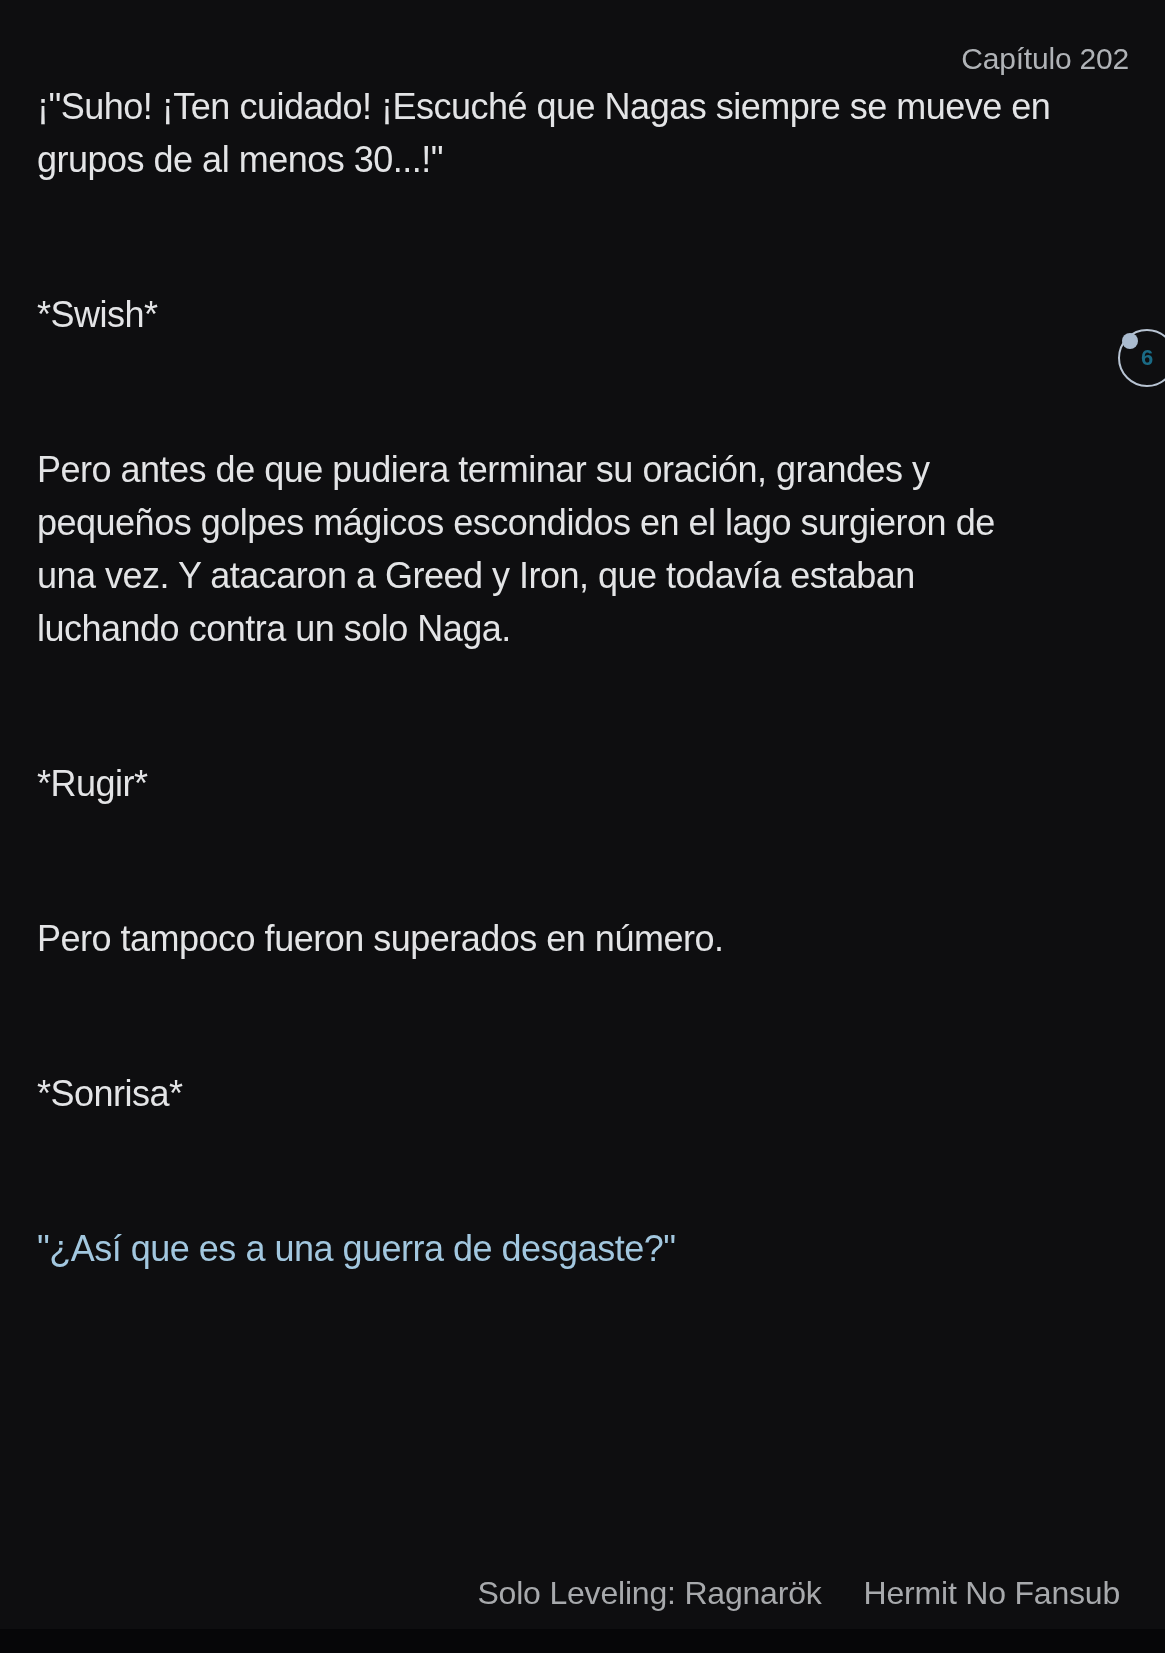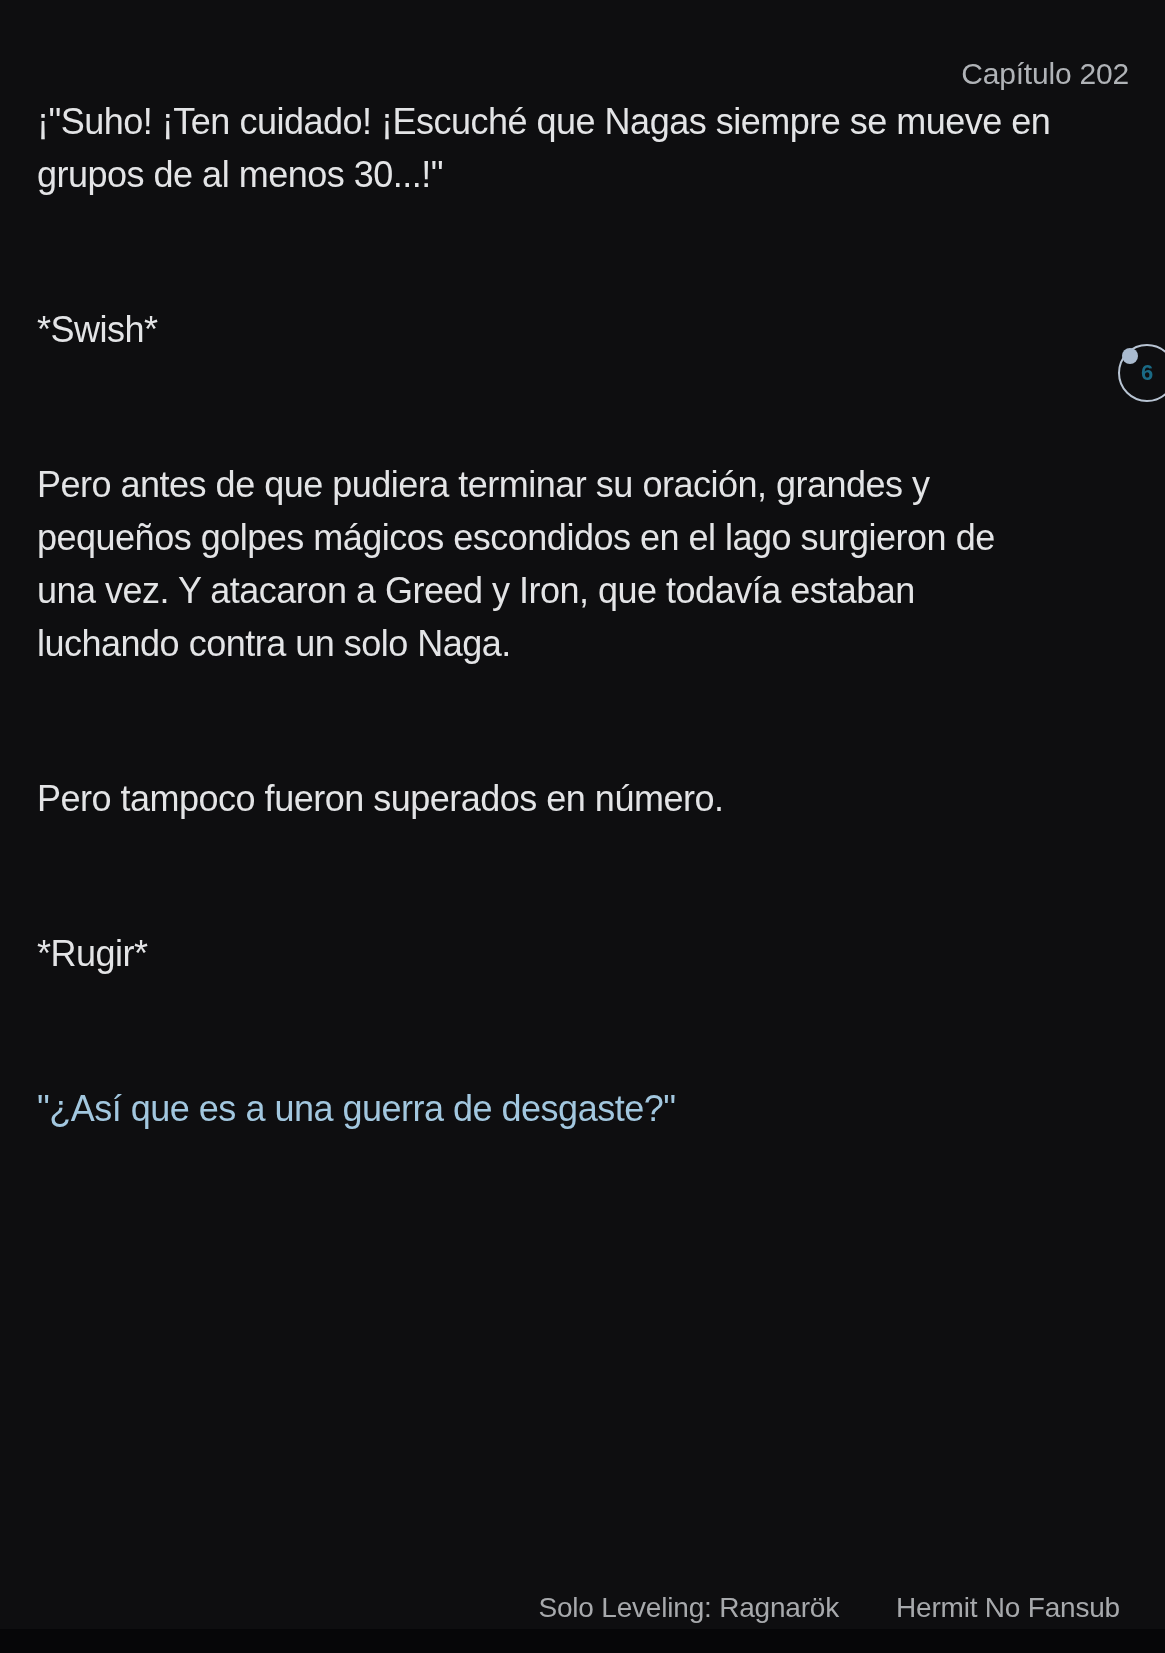--- a/index.html
+++ b/index.html
@@ -11,21 +11,20 @@
     height: 1653px;
     background: #0e0e10;
     overflow: hidden;
     position: relative;
     font-family: "Liberation Sans", sans-serif;
   }
   .page {
     position: absolute;
     inset: 0;
     overflow: hidden;
-    margin-top: 15px;
   }
   .chapter-header {
     position: absolute;
     top: 40px;
     right: 36px;
     font-size: 30px;
     line-height: 38px;
     color: #b0b3b7;
     letter-spacing: -0.2px;
   }
@@ -74,22 +73,22 @@
     font-size: 22px;
     font-weight: 700;
     color: #1a6a85;
     letter-spacing: 0;
   }
   .footer {
     position: absolute;
     top: 1576px;
     right: 45px;
     display: flex;
-    gap: 57px;
-    font-size: 28px;
+    gap: 42px;
+    font-size: 32px;
     line-height: 34px;
     color: #a7a9ac;
     letter-spacing: -0.2px;
   }
   .bottom-bar {
     position: absolute;
     left: 0;
     right: 0;
     bottom: 0;
     height: 24px;
@@ -104,22 +103,23 @@
   <div class="chapter-header">Capítulo 202</div>
 
   <div class="content">
       <p class="para">¡"Suho! ¡Ten cuidado! ¡Escuché que Nagas siempre se mueve en
 grupos de al menos 30...!"</p>
       <p class="para">*Swish*</p>
       <p class="para">Pero antes de que pudiera terminar su oración, grandes y
 pequeños golpes mágicos escondidos en el lago surgieron de
 una vez. Y atacaron a Greed y Iron, que todavía estaban
 luchando contra un solo Naga.</p>
+      <p class="para">*Rugir*</p>
       <p class="para">Pero tampoco fueron superados en número.</p>
-      <p class="para">*Rugir*</p>
+      <p class="para">*Sonrisa*</p>
       <p class="para highlight">"¿Así que es a una guerra de desgaste?"</p>
     </div>
 
   <div class="floating-badge">
     <span class="badge-dot"></span>
     <span class="badge-count">6</span>
   </div>
 
   <div class="footer">
     <span>Solo Leveling: Ragnarök</span>

